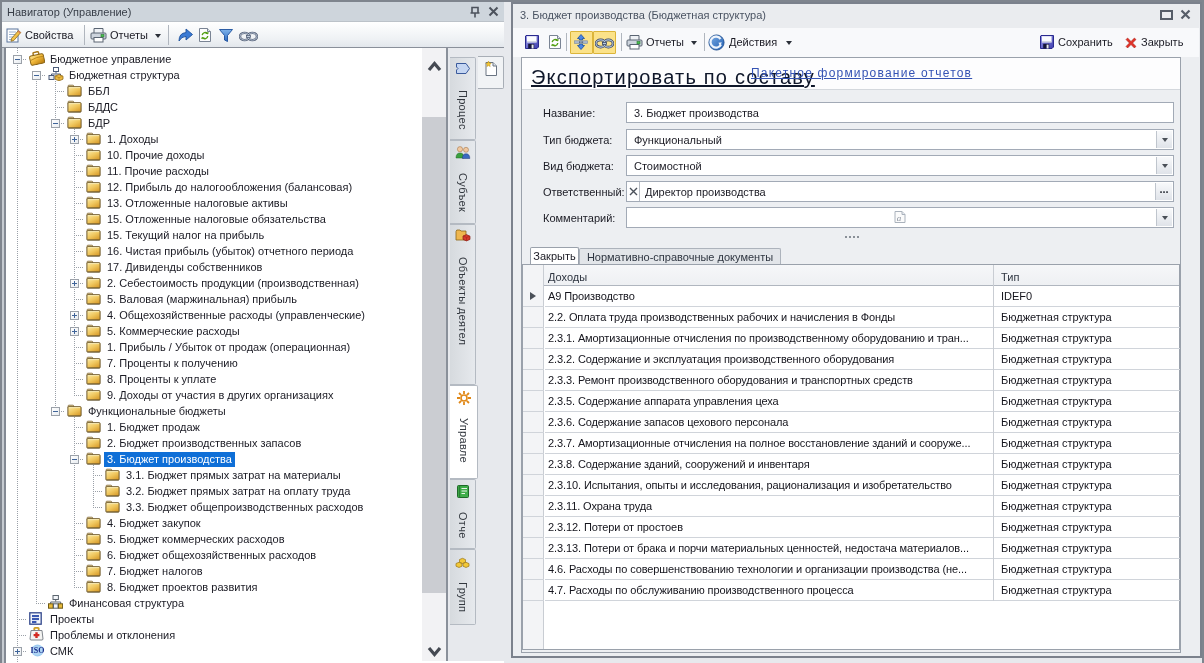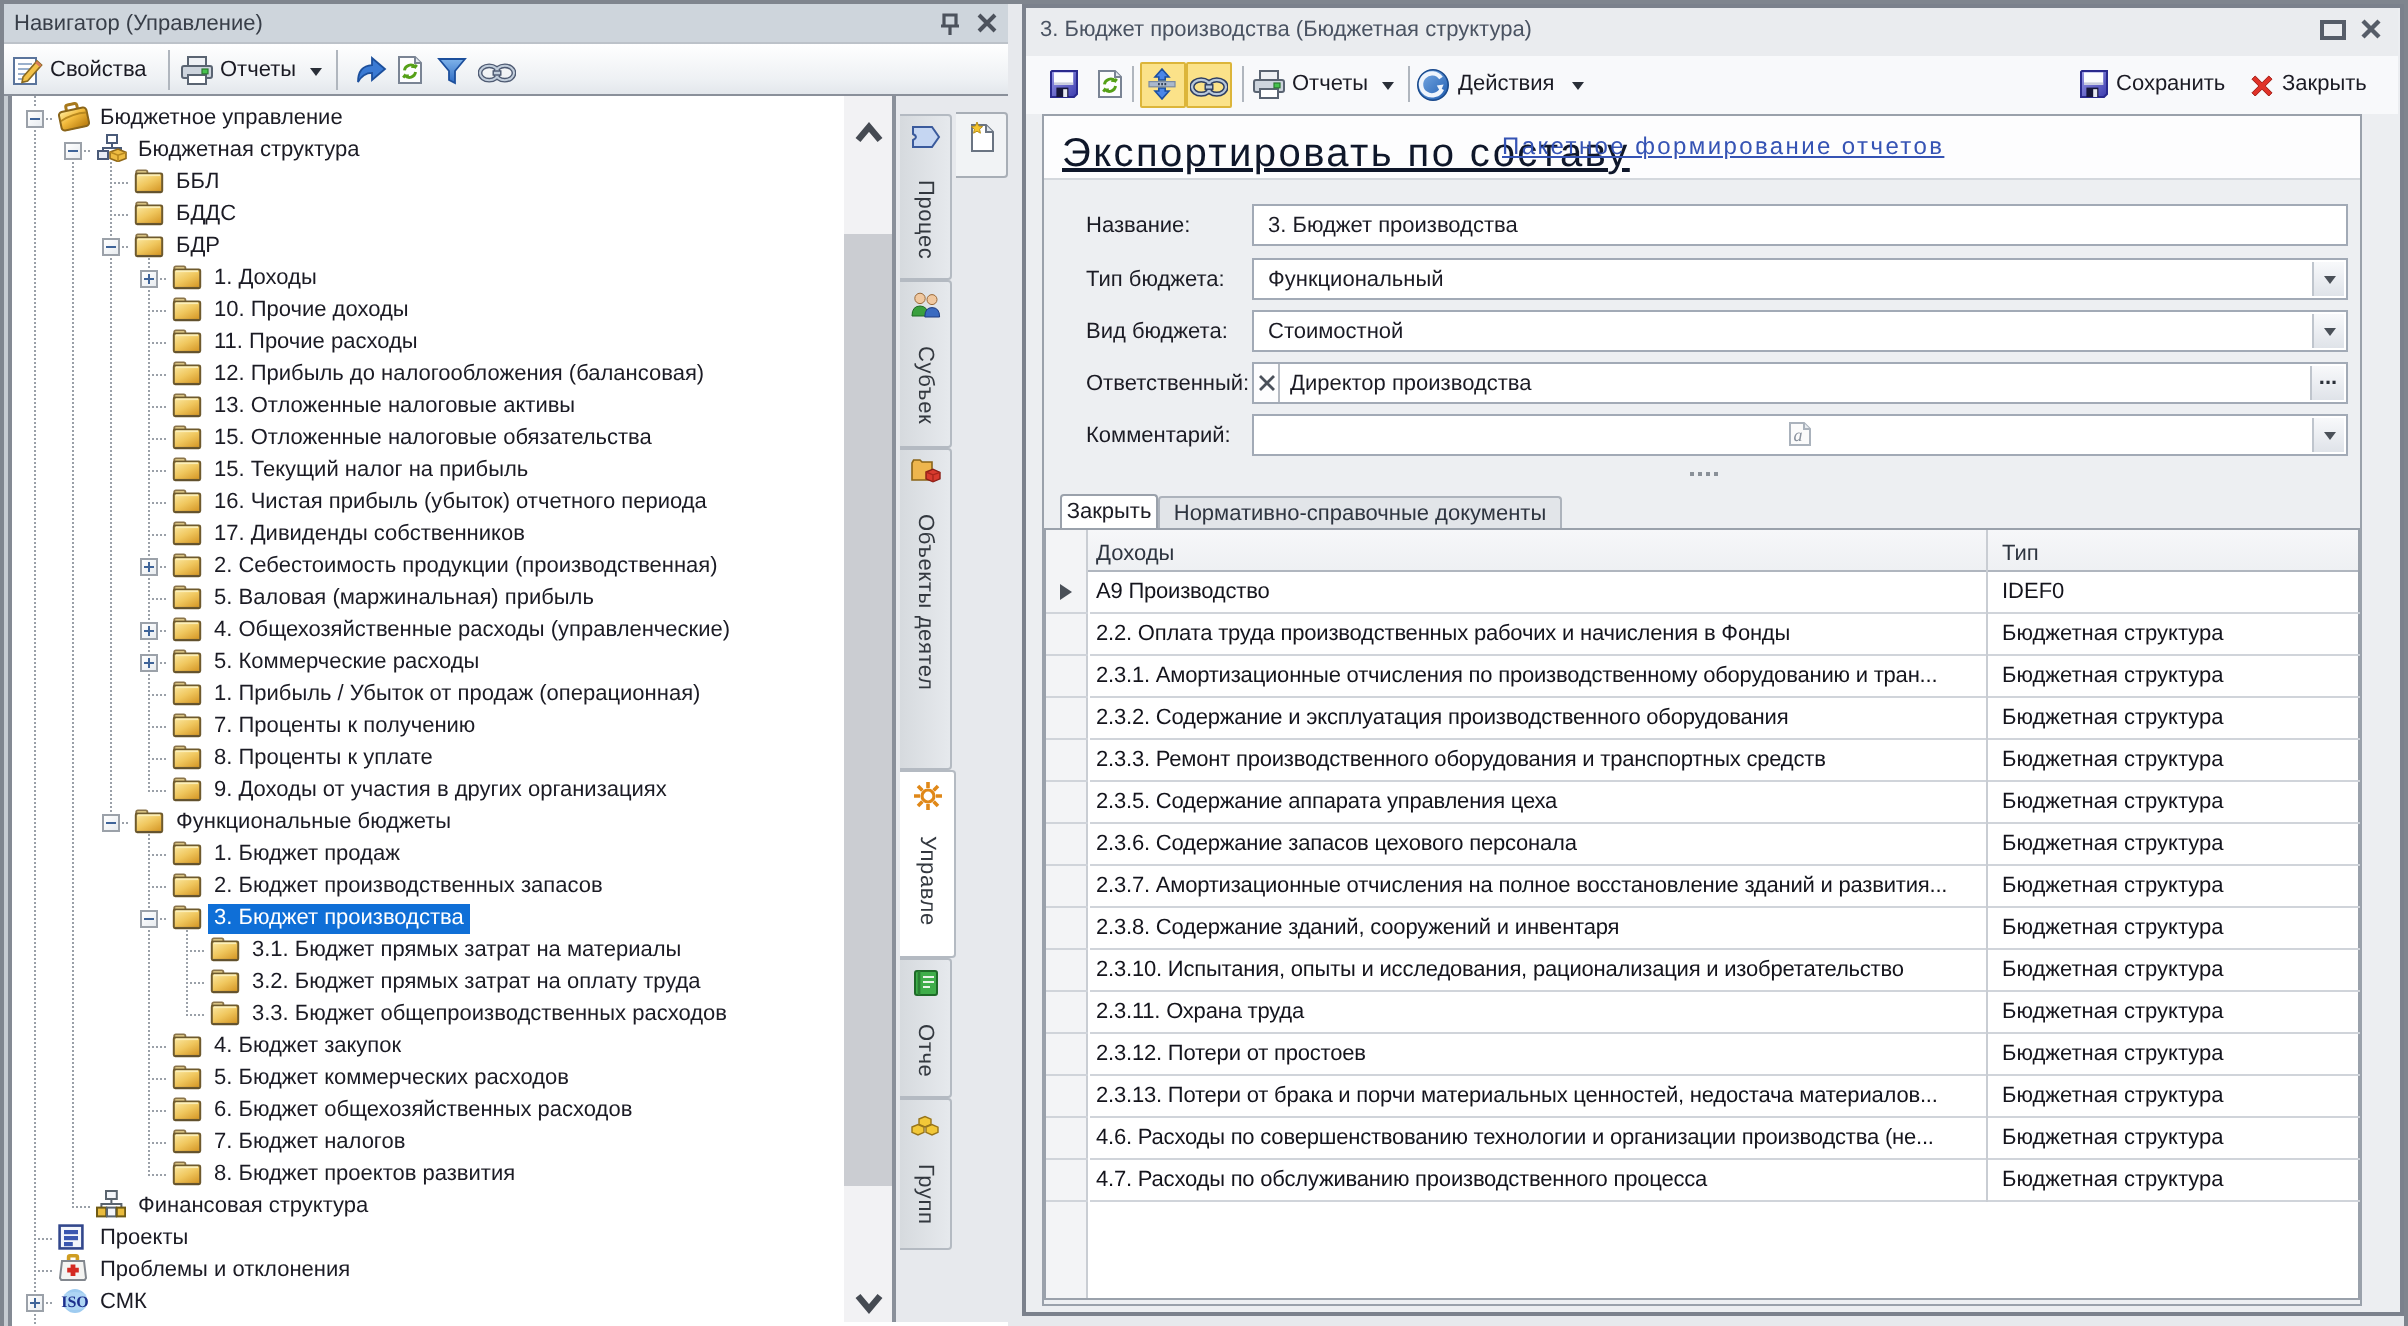--- a/index.html
+++ b/index.html
@@ -841,21 +841,21 @@
 <div style="position:absolute;left:523px;top:349px;width:21px;height:21px;border-bottom:1px solid #d0d4da"></div>
 <div class="trr el1" style="top:370px;left:545px;width:448px;color:#14141c">2.3.3. Ремонт производственного оборудования и транспортных средств</div>
 <div class="trr" style="top:370px;left:994px;width:186px;color:#14141c;padding-left:7px">Бюджетная структура</div>
 <div style="position:absolute;left:523px;top:370px;width:21px;height:21px;border-bottom:1px solid #d0d4da"></div>
 <div class="trr el1" style="top:391px;left:545px;width:448px;color:#14141c">2.3.5. Содержание аппарата управления цеха</div>
 <div class="trr" style="top:391px;left:994px;width:186px;color:#14141c;padding-left:7px">Бюджетная структура</div>
 <div style="position:absolute;left:523px;top:391px;width:21px;height:21px;border-bottom:1px solid #d0d4da"></div>
 <div class="trr el1" style="top:412px;left:545px;width:448px;color:#14141c">2.3.6. Содержание запасов цехового персонала</div>
 <div class="trr" style="top:412px;left:994px;width:186px;color:#14141c;padding-left:7px">Бюджетная структура</div>
 <div style="position:absolute;left:523px;top:412px;width:21px;height:21px;border-bottom:1px solid #d0d4da"></div>
-<div class="trr el1" style="top:433px;left:545px;width:448px;color:#14141c">2.3.7. Амортизационные отчисления на полное восстановление зданий и развития...</div>
+<div class="trr el1" style="top:433px;left:545px;width:448px;color:#14141c">2.3.7. Амортизационные отчисления на полное восстановление зданий и сооруже...</div>
 <div class="trr" style="top:433px;left:994px;width:186px;color:#14141c;padding-left:7px">Бюджетная структура</div>
 <div style="position:absolute;left:523px;top:433px;width:21px;height:21px;border-bottom:1px solid #d0d4da"></div>
 <div class="trr el1" style="top:454px;left:545px;width:448px;color:#14141c">2.3.8. Содержание зданий, сооружений и инвентаря</div>
 <div class="trr" style="top:454px;left:994px;width:186px;color:#14141c;padding-left:7px">Бюджетная структура</div>
 <div style="position:absolute;left:523px;top:454px;width:21px;height:21px;border-bottom:1px solid #d0d4da"></div>
 <div class="trr el1" style="top:475px;left:545px;width:448px;color:#14141c">2.3.10. Испытания, опыты и исследования, рационализация и изобретательство</div>
 <div class="trr" style="top:475px;left:994px;width:186px;color:#14141c;padding-left:7px">Бюджетная структура</div>
 <div style="position:absolute;left:523px;top:475px;width:21px;height:21px;border-bottom:1px solid #d0d4da"></div>
 <div class="trr el1" style="top:496px;left:545px;width:448px;color:#14141c">2.3.11. Охрана труда</div>
 <div class="trr" style="top:496px;left:994px;width:186px;color:#14141c;padding-left:7px">Бюджетная структура</div>

